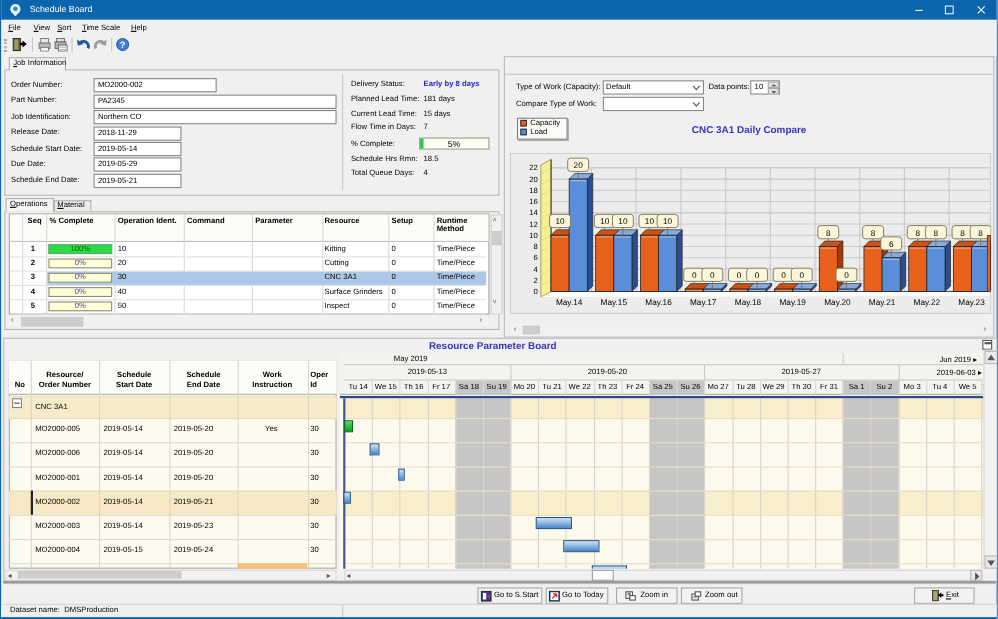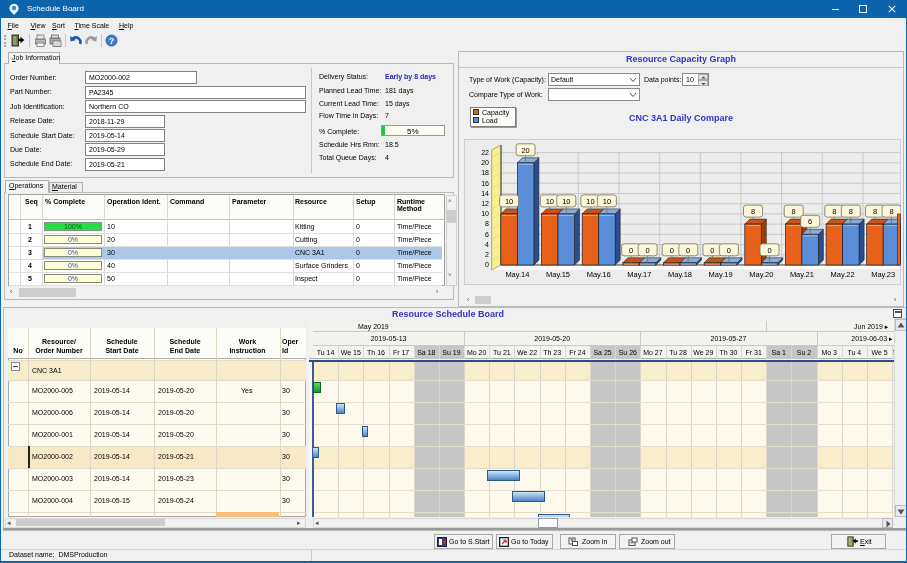--- a/index.html
+++ b/index.html
@@ -184,21 +184,20 @@
 <div class="abs" style="left:447px;top:198px;color:#555;font-size:6px;">˄</div>
 <div class="abs" style="left:446px;top:210px;width:9px;height:13px;background:#cdcdcd;"></div>
 <div class="abs" style="left:447px;top:272px;color:#555;font-size:6px;">˅</div>
 
 <div class="abs" style="left:7px;top:287px;width:437px;height:11px;background:#f1f1f1;"></div>
 <div class="abs t7" style="left:9px;top:288px;color:#555;font-size:7px;">‹</div>
 <div class="abs" style="left:18px;top:288px;width:57px;height:9px;background:#cdcdcd;"></div>
 <div class="abs t7" style="left:435px;top:288px;color:#555;font-size:7px;">›</div>
 
 <div class="abs" style="left:457px;top:51px;width:446px;height:256px;background:#f0f0f0;border:1px solid #b9b9b9;"></div>
-<div class="abs ttl" style="left:457px;top:54px;width:446px;text-align:center;">Resource Capacity Graph</div>
 <div class="abs" style="left:458px;top:67px;width:444px;height:1px;background:#c8c8c8;"></div>
 <div class="abs t7" style="left:468px;top:76px;">Type of Work (Capacity):</div>
 <div class="abs" style="left:547px;top:73px;width:92px;height:13px;background:#fff;border:1px solid #8a8a8a;"></div>
 <div class="abs t7" style="left:550px;top:76px;">Default</div>
 <svg class="abs" style="left:628px;top:77px;" width="8" height="6">
       <path d="M1 1 L4 4.5 L7 1" stroke="#555" stroke-width="1" fill="none"></path>
     </svg>
 <div class="abs t7" style="left:643px;top:76px;">Data points:</div>
 <div class="abs" style="left:681px;top:73px;width:27px;height:13px;background:#fff;border:1px solid #8a8a8a;"></div>
 <div class="abs t7" style="left:685px;top:76px;">10</div>
@@ -425,21 +424,21 @@
 <text x="419.2" y="138.0" text-anchor="middle" font-size="7.5" fill="#000" font-family="Liberation Sans">May.23</text>
 <rect x="433.5" y="75" width="3" height="51" fill="#e8611b" stroke="#222" stroke-width="0.6"></rect>
     </svg>
 
 <div class="abs" style="left:463px;top:295px;width:437px;height:10px;background:#f1f1f1;"></div>
 <div class="abs t7" style="left:466px;top:296px;color:#555;font-size:7px;">‹</div>
 <div class="abs" style="left:474px;top:296px;width:16px;height:8px;background:#cdcdcd;"></div>
 <div class="abs t7" style="left:893px;top:296px;color:#555;font-size:7px;">›</div>
 
 <div class="abs" style="left:2px;top:307px;width:904px;height:224px;background:#f0f0f0;border:1px solid #b9b9b9;"></div>
-<div class="abs ttl" style="left:2px;top:309px;width:890px;text-align:center;">Resource Schedule Board</div>
+<div class="abs ttl" style="left:2px;top:309px;width:890px;text-align:center;">Resource Parameter Board</div>
 <div class="abs" style="left:892px;top:309px;width:9px;height:9px;border:1px solid #555;background:#fff;"></div>
 <div class="abs" style="left:893.5px;top:310.5px;width:6px;height:2px;background:#555;"></div>
 <div class="abs" style="left:6.5px;top:328px;width:298.5px;height:189px;background:#fdfaef;border:1px solid #a8a8a8;"></div>
 <div class="abs" style="left:6.5px;top:328px;width:298.5px;height:31px;background:#fcfcf8;border-bottom:1px solid #b0b0b0;"></div>
 <div class="abs t7b" style="left:9px;top:347px;width:16px;text-align:center;">No</div>
 <div class="abs t7b" style="left:27px;top:338px;width:62px;text-align:center;line-height:8.5px;">Resource/<br>Order Number</div>
 <div class="abs t7b" style="left:90px;top:338px;width:62px;text-align:center;line-height:8.5px;">Schedule<br>Start Date</div>
 <div class="abs t7b" style="left:153px;top:338px;width:62px;text-align:center;line-height:8.5px;">Schedule<br>End Date</div>
 <div class="abs t7b" style="left:215.5px;top:338px;width:62px;text-align:center;line-height:8.5px;">Work<br>Instruction</div>
 <div class="abs t7b" style="left:281px;top:338px;width:23px;text-align:left;line-height:8.5px;overflow:hidden;white-space:nowrap;">Oper<br>Id</div>

